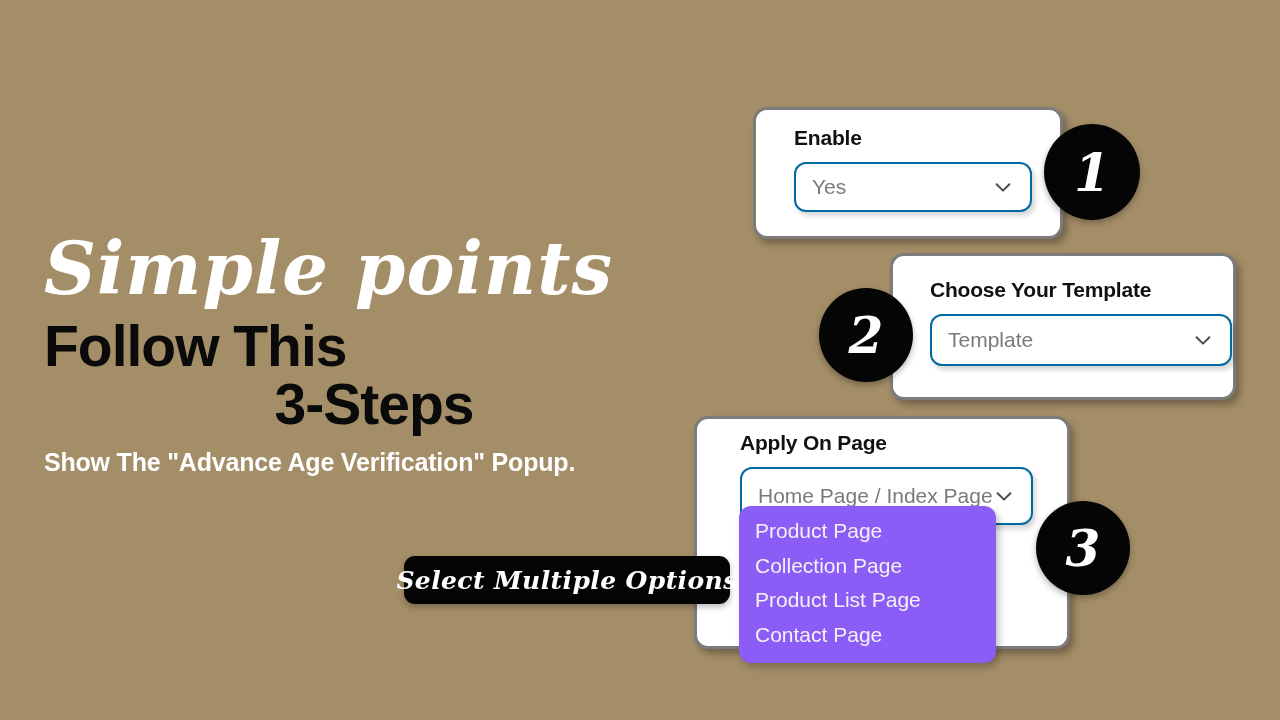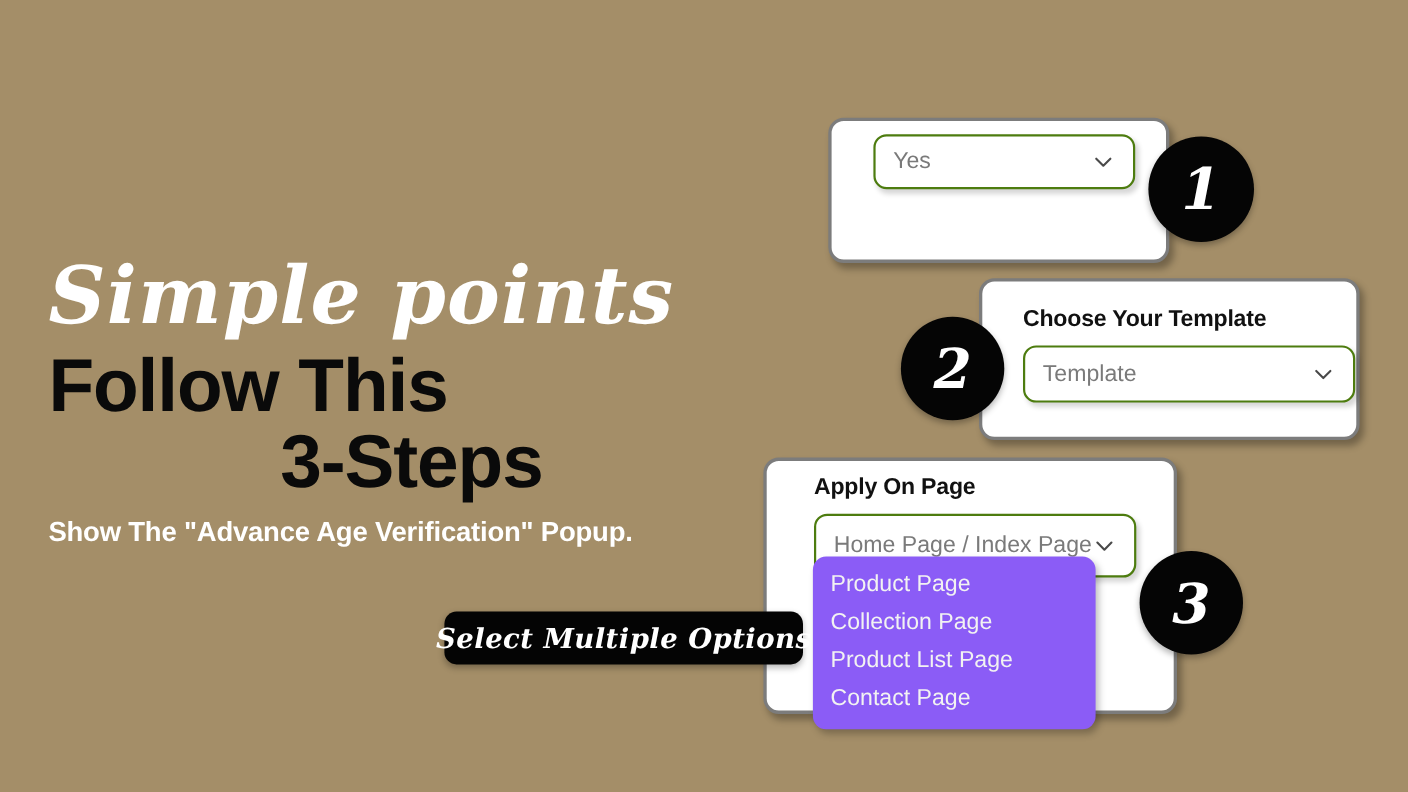--- a/index.html
+++ b/index.html
@@ -34,21 +34,21 @@
     line-height: 0.98;
     color: #ffffff;
     letter-spacing: 1px;
     white-space: nowrap;
     margin-top: 48px;
   }
 
   .promo-head {
     font-family: "Liberation Sans", sans-serif;
     font-weight: 700;
-    font-size: 68px;
+    font-size: 57px;
     line-height: 1.02;
     color: #0a0a0a;
     letter-spacing: -1px;
     margin-top: 12px;
   }
   .promo-head .line2 { display: block; text-align: center; }
 
   .promo-sub {
     font-family: "Liberation Sans", sans-serif;
     font-weight: 700;
@@ -99,21 +99,21 @@
     font-size: 21px;
     color: #111111;
     letter-spacing: -0.2px;
     white-space: nowrap;
   }
 
   
   .select {
     position: relative;
     background: #ffffff;
-    border: 2px solid #4d7c0f;
+    border: 2px solid #0369a1;
     border-radius: 12px;
     display: flex;
     align-items: center;
     padding: 0 16px;
     box-shadow: 3px 4px 5px rgba(0,0,0,0.16);
     cursor: pointer;
   }
   .select-value {
     font-family: "Liberation Sans", sans-serif;
     font-size: 21px;
@@ -200,20 +200,21 @@
     <span class="line2">3-Steps</span>
   </div>
   <div class="promo-sub">Show The "Advance Age Verification" Popup.</div>
 </div>
 
 <div class="pill">
   <span class="pill-text">Select Multiple Options</span>
 </div>
 
 <div class="card" id="card-enable">
+  <div class="card-title">Enable</div>
   <div class="select">
     <span class="select-value">Yes</span>
     <span class="chev">
       <svg viewBox="0 0 24 24" fill="none" stroke="#4a4a4a" stroke-width="2.1" stroke-linecap="round" stroke-linejoin="round">
           <polyline points="5,9 12,16 19,9"></polyline>
         </svg>
     </span>
   </div>
 </div>
 

